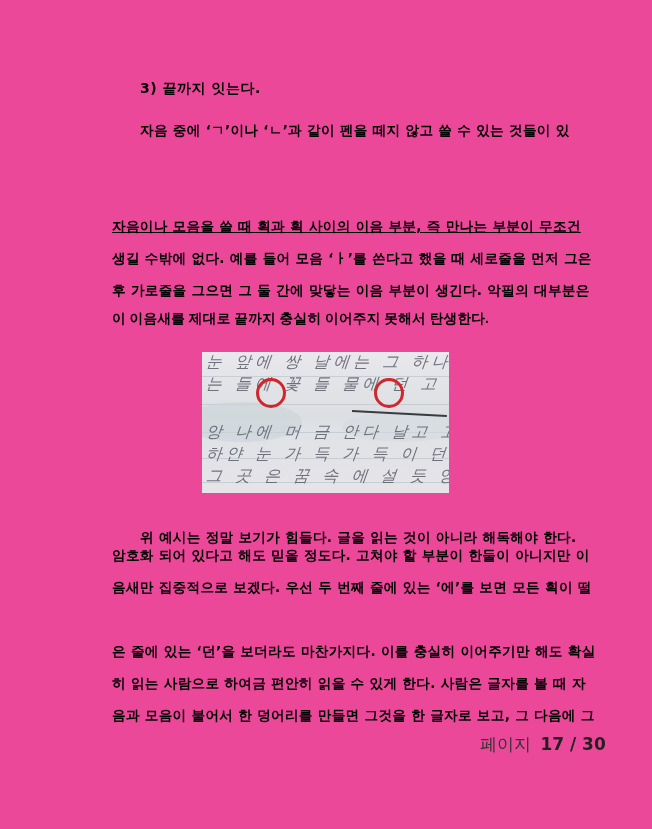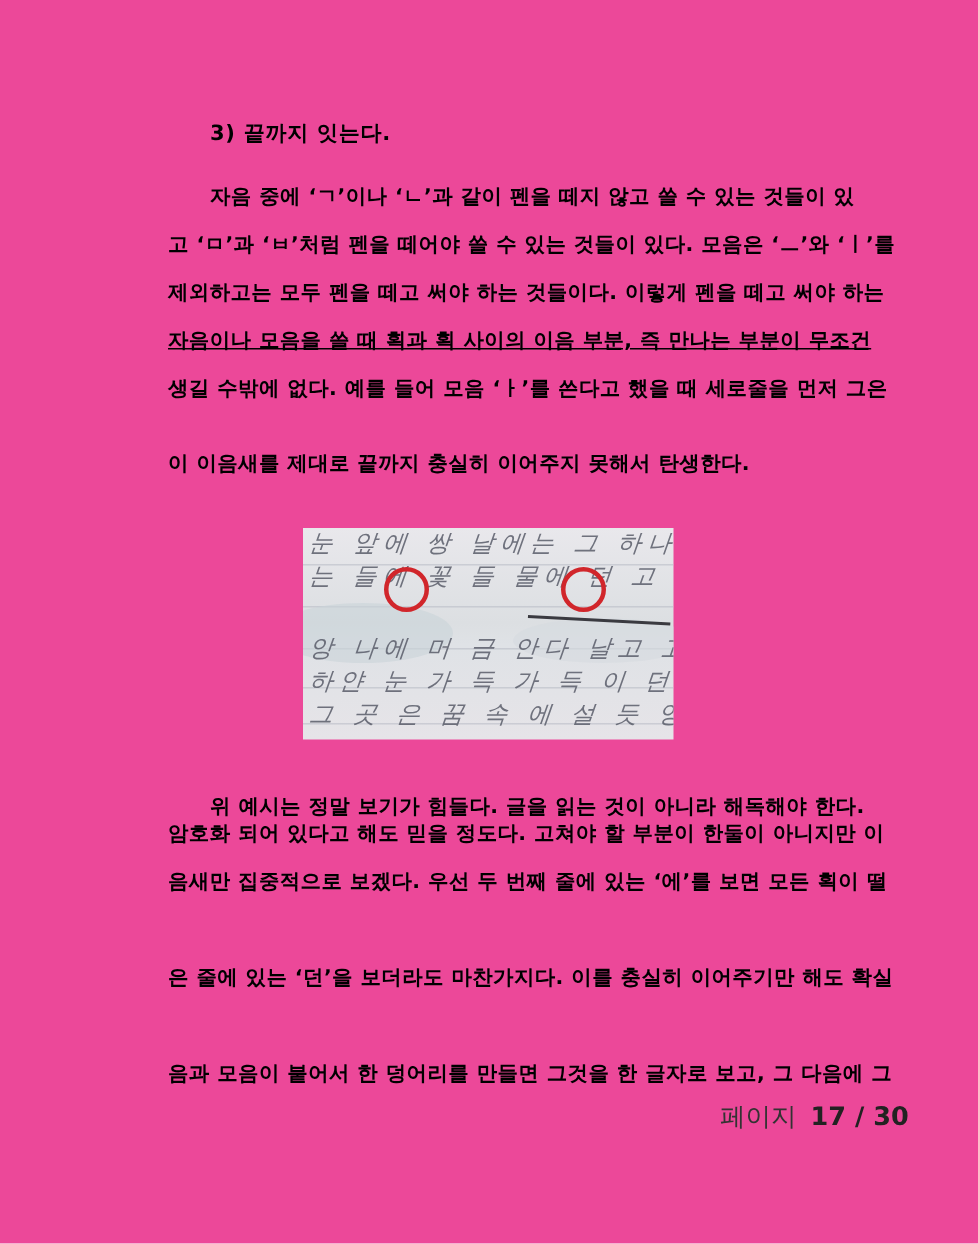--- a/index.html
+++ b/index.html
@@ -109,25 +109,24 @@
     }
   </style>
 </head>
 <body>
 
 <div class="page">
 
   <div class="heading">3) 끝까지 잇는다.</div>
 
   <div class="line indent" style="top:122px;">자음 중에 ‘ㄱ’이나 ‘ㄴ’과 같이 펜을 떼지 않고 쓸 수 있는 것들이 있</div>
-  <div class="line" style="top:154px;">고 ‘ㅁ’과 ‘ㅂ’처럼 펜을 떼어야 쓸 수 있는 것들이 있다. 모음은 ‘ㅡ’와 ‘ㅣ’를</div>
-  <div class="line" style="top:186px;">제외하고는 모두 펜을 떼고 써야 하는 것들이다. 이렇게 펜을 떼고 써야 하는</div>
   <div class="line" style="top:218px;text-decoration:underline;">자음이나 모음을 쓸 때 획과 획 사이의 이음 부분, 즉 만나는 부분이 무조건</div>
   <div class="line" style="top:250px;">생길 수밖에 없다. 예를 들어 모음 ‘ㅏ’를 쓴다고 했을 때 세로줄을 먼저 그은</div>
-  <div class="line last" style="top:300px;">이 이음새를 제대로 끝까지 충실히 이어주지 못해서 탄생한다.</div>
+  <div class="line" style="top:282px;">후 가로줄을 그으면 그 둘 간에 맞닿는 이음 부분이 생긴다. 악필의 대부분은</div>
+  <div class="line last" style="top:310px;font-family:Liberation Serif, serif;">이 이음새를 제대로 끝까지 충실히 이어주지 못해서 탄생한다.</div>
 
   <div class="figure">
     <div class="ruled" style="top:24px;"></div>
     <div class="ruled" style="top:52px;"></div>
     <div class="ruled" style="top:80px;"></div>
     <div class="ruled" style="top:106px;"></div>
     <div class="ruled" style="top:130px;"></div>
     <div class="stain" style="left:-20px; top:50px; width:120px; height:40px;"></div>
     <div class="stain" style="left:140px; top:60px; width:120px; height:30px; background:#d6dbe0;"></div>
 
@@ -139,20 +138,21 @@
 
     <div class="underline" style="left:150px; top:58px; width:95px;"></div>
     <div class="circle" style="left:54px; top:26px;"></div>
     <div class="circle" style="left:172px; top:26px;"></div>
   </div>
 
   <div class="line indent" style="top:529px;">위 예시는 정말 보기가 힘들다. 글을 읽는 것이 아니라 해독해야 한다.</div>
   <div class="line" style="top:579px;">음새만 집중적으로 보겠다. 우선 두 번째 줄에 있는 ‘에’를 보면 모든 획이 떨</div>
   <div class="line" style="top:547px;">암호화 되어 있다고 해도 믿을 정도다. 고쳐야 할 부분이 한둘이 아니지만 이</div>
   <div class="line" style="top:643px;">은 줄에 있는 ‘던’을 보더라도 마찬가지다. 이를 충실히 이어주기만 해도 확실</div>
+  <div class="line" style="top:675px;">히 읽는 사람으로 하여금 편안히 읽을 수 있게 한다. 사람은 글자를 볼 때 자</div>
   <div class="line" style="top:707px;">음과 모음이 붙어서 한 덩어리를 만들면 그것을 한 글자로 보고, 그 다음에 그</div>
 
   <div class="page-number">
     <span>페이지</span>
     <span class="num">17 / 30</span>
   </div>
 
 </div>
 
 </body></html>

